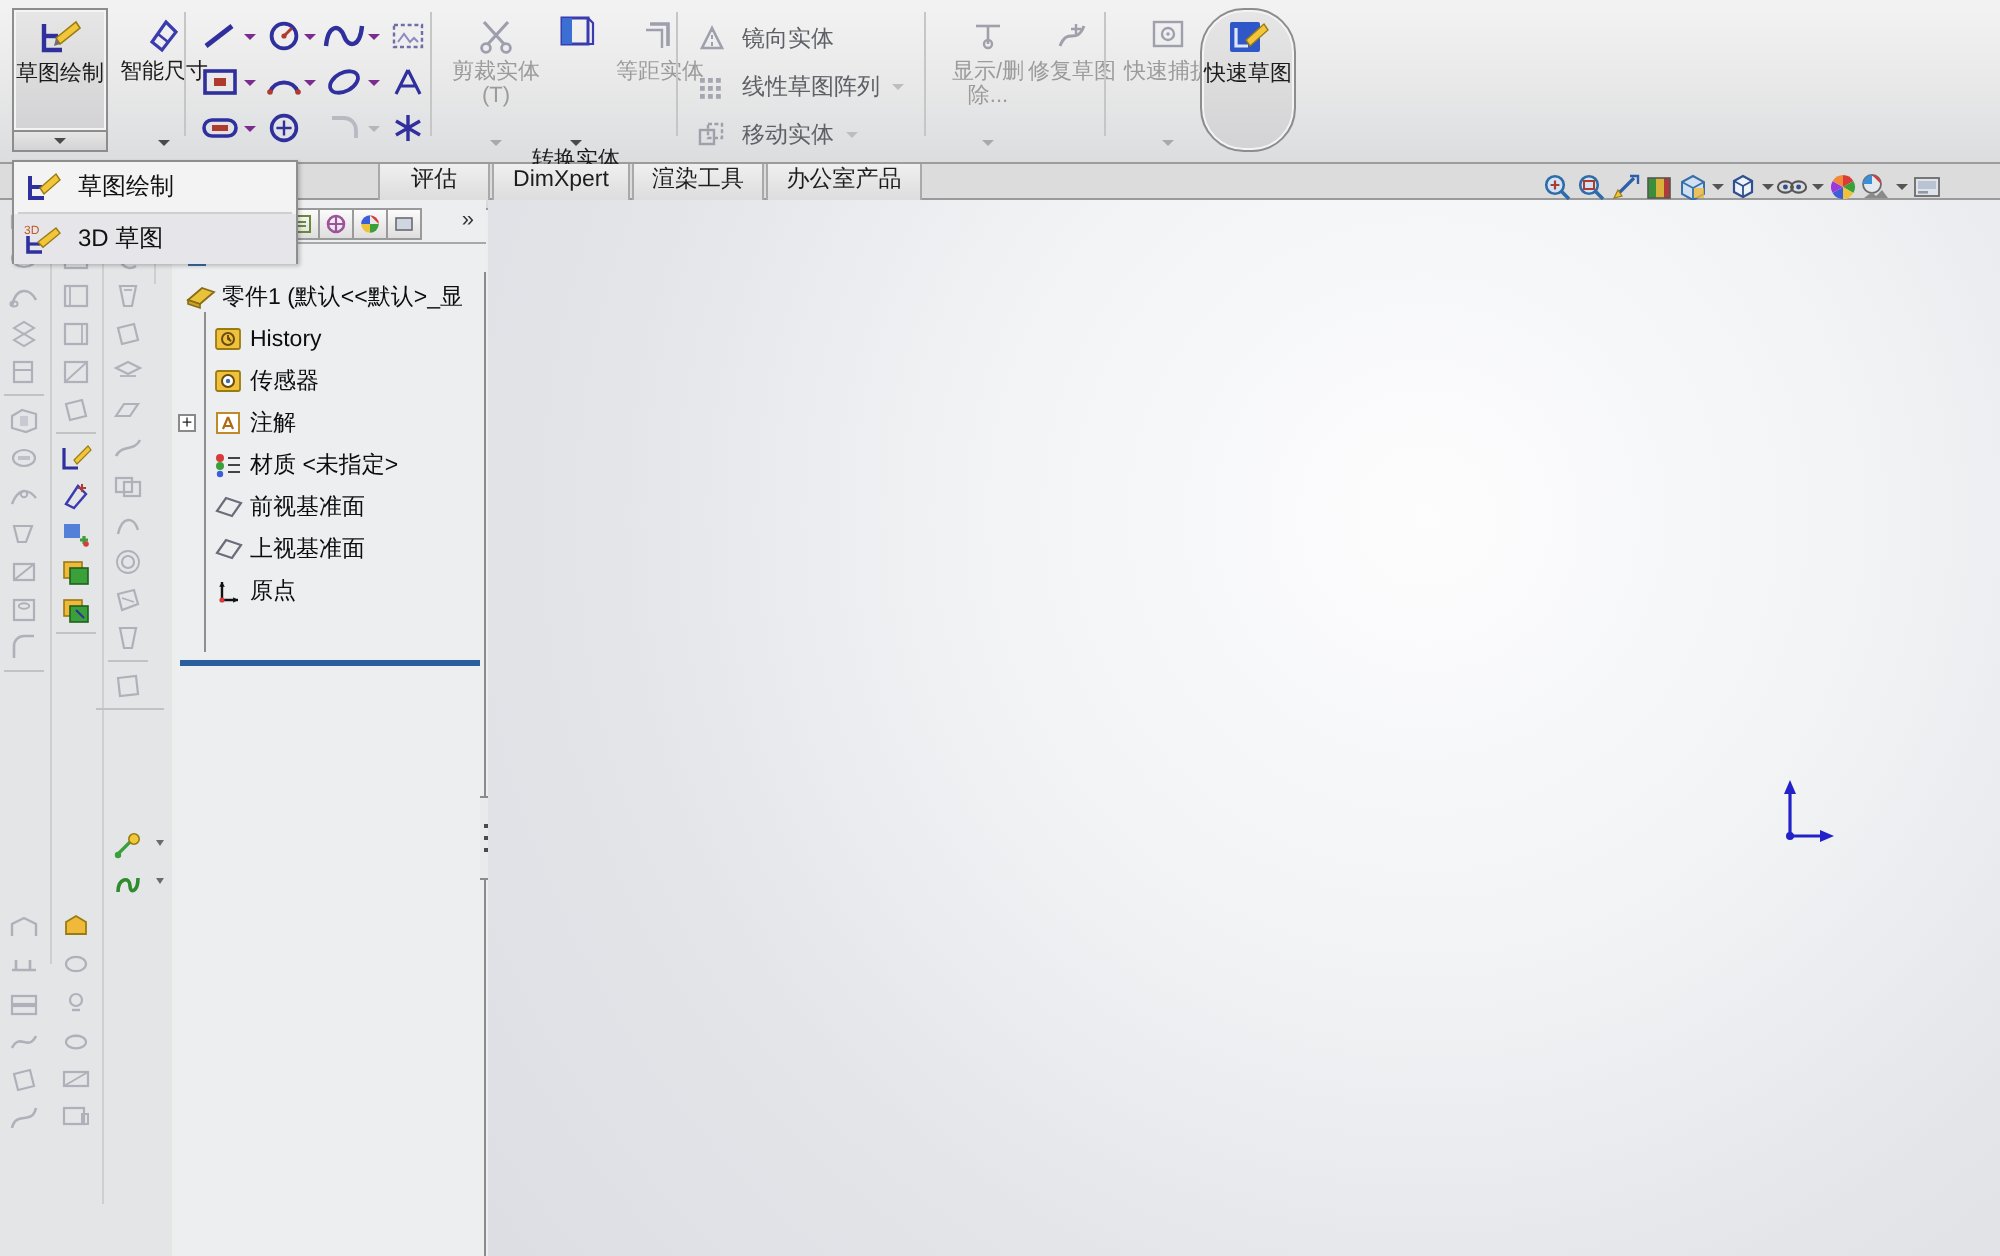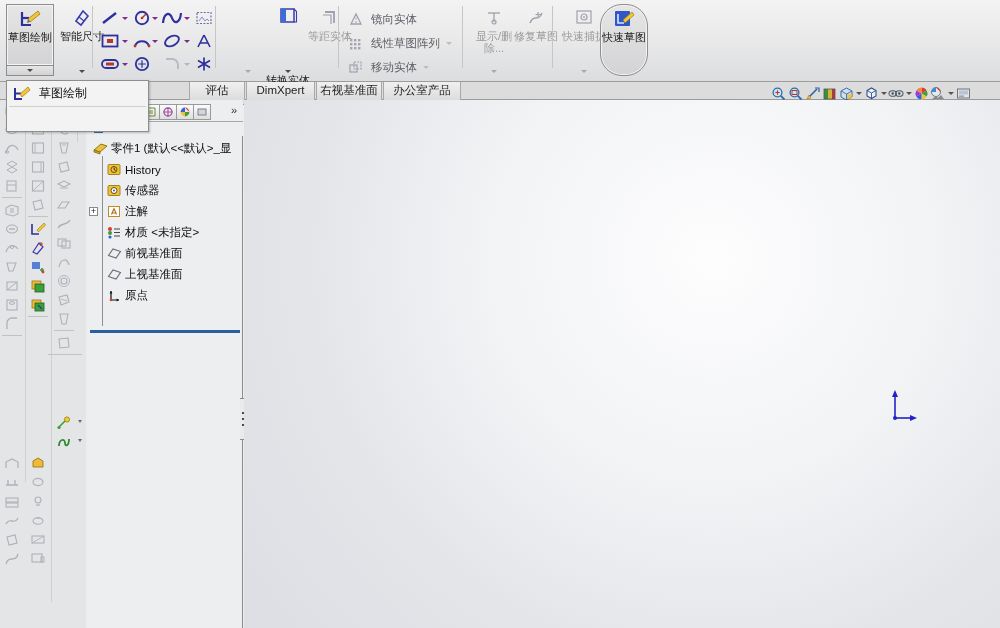--- a/index.html
+++ b/index.html
@@ -270,20 +270,30 @@
       </div>
 
     <div class="entbtn" style="left:192px;top:54px;">
       <svg width="16" height="16" viewBox="0 0 16 16">
           <path d="M8 1.5 L8 14.5 M2 4.5 L14 11.5 M14 4.5 L2 11.5" stroke="#2f2f9e" stroke-width="1.7"></path>
         </svg>
     </div>
 
     <div class="rb-sep" style="left:215px;"></div>
 
+    <div class="bigbtn dis" style="left:224px;">
+      <div class="ic">
+        <svg width="20" height="20" viewBox="0 0 20 20">
+            <path d="M4 3 L14 14 M16 3 L6 14" stroke="#9e9eae" stroke-width="1.6"></path>
+            <circle cx="5" cy="16" r="2.2" fill="none" stroke="#9e9eae" stroke-width="1.4"></circle>
+            <circle cx="15" cy="16" r="2.2" fill="none" stroke="#9e9eae" stroke-width="1.4"></circle>
+          </svg>
+      </div>
+      <div class="lb">剪裁实体(T)</div>
+    </div>
     <div class="dropmark dis" style="left:224px;">
         <i></i>
       </div>
 
     <div class="bigbtn" style="left:264px;gap:48px;">
       <div class="ic">
         <svg width="20" height="18" viewBox="0 0 20 18">
             <rect x="3" y="2" width="13" height="13" fill="none" stroke="#3b3bb0" stroke-width="1.5"></rect>
             <rect x="3" y="2" width="5" height="13" fill="#3b6fd4"></rect>
             <path d="M16 2 L18.5 4.5 L18.5 15 L16 15" fill="none" stroke="#3b3bb0" stroke-width="1.1"></path>
@@ -398,21 +408,21 @@
           <path d="M10 11 L19 3 L21 6 L12 14 Z" fill="#f3c63a" stroke="#9a7b12" stroke-width="0.7"></path>
         </svg>
       </div>
       <div class="lb">快速草图</div>
     </div>
   </div>
 
   <div class="tabstrip">
     <div class="tab" style="left:189px;width:56px;">评估</div>
     <div class="tab" style="left:246px;width:69px;">DimXpert</div>
-    <div class="tab" style="left:316px;width:66px;">右视基准面</div>
+    <div class="tab" style="left:316px;width:66px;">渲染工具</div>
     <div class="tab" style="left:383px;width:78px;">办公室产品</div>
   </div>
 
   <div class="headsup">
     <div class="hu">
       <svg width="15" height="15" viewBox="0 0 15 15">
           <circle cx="6.5" cy="6.5" r="4.4" fill="#cfe3f5" stroke="#2d6ca8" stroke-width="1.3"></circle>
           <path d="M9.8 9.8 L13.5 13.5" stroke="#2d6ca8" stroke-width="1.8"></path>
           <path d="M4.3 6.5 L8.7 6.5 M6.5 4.3 L6.5 8.7" stroke="#b03a2e" stroke-width="1.1"></path>
         </svg>
@@ -958,15 +968,26 @@
       <span class="mic">
         <svg width="18" height="16" viewBox="0 0 18 16">
           <path d="M2 2 L2 13 L9 13" fill="none" stroke="#2f2f9e" stroke-width="2"></path>
           <path d="M2 7.5 L8 7.5" fill="none" stroke="#2f2f9e" stroke-width="2"></path>
           <path d="M7 8 L15 1 L17 4 L9 11 Z" fill="#f3c63a" stroke="#9a7b12" stroke-width="0.7"></path>
         </svg>
       </span>
       <span class="mlb">草图绘制</span>
     </div>
     <div class="msep"></div>
+    <div class="mitem hov">
+      <span class="mic">
+        <svg width="20" height="17" viewBox="0 0 20 17">
+          <text x="0" y="6" font-size="6" fill="#c05a2a" font-family="Liberation Sans, sans-serif">3D</text>
+          <path d="M2 7 L2 15 L9 15" fill="none" stroke="#2f2f9e" stroke-width="1.8"></path>
+          <path d="M2 11 L8 11" fill="none" stroke="#2f2f9e" stroke-width="1.6"></path>
+          <path d="M7 10 L16 3 L18 5.6 L9.5 12.6 Z" fill="#f3c63a" stroke="#9a7b12" stroke-width="0.7"></path>
+        </svg>
+      </span>
+      <span class="mlb">3D 草图</span>
+    </div>
   </div>
 
 </div>
 
 </body></html>

